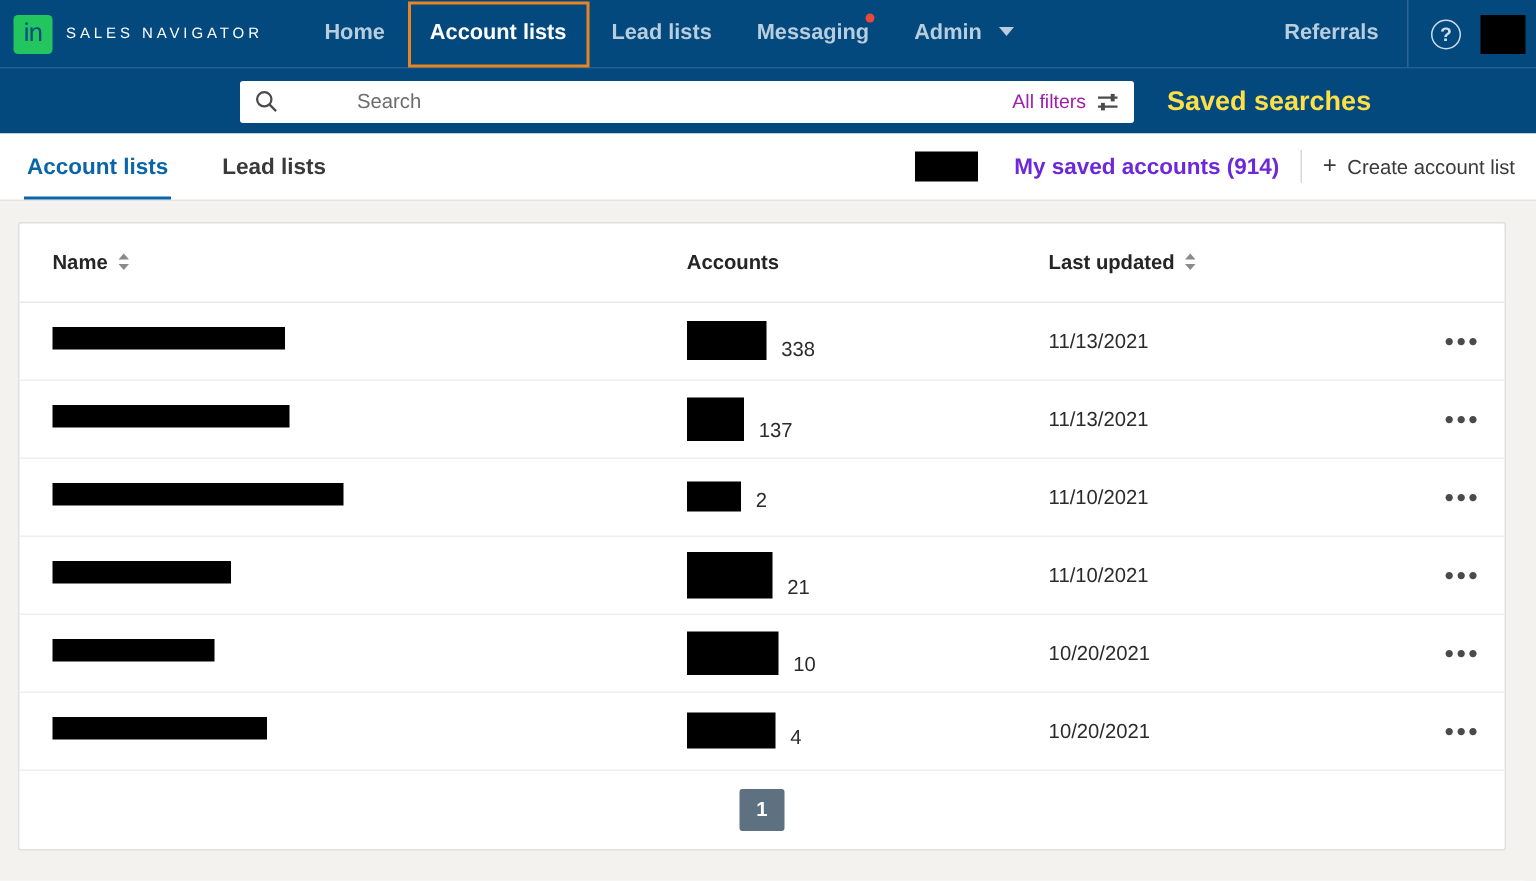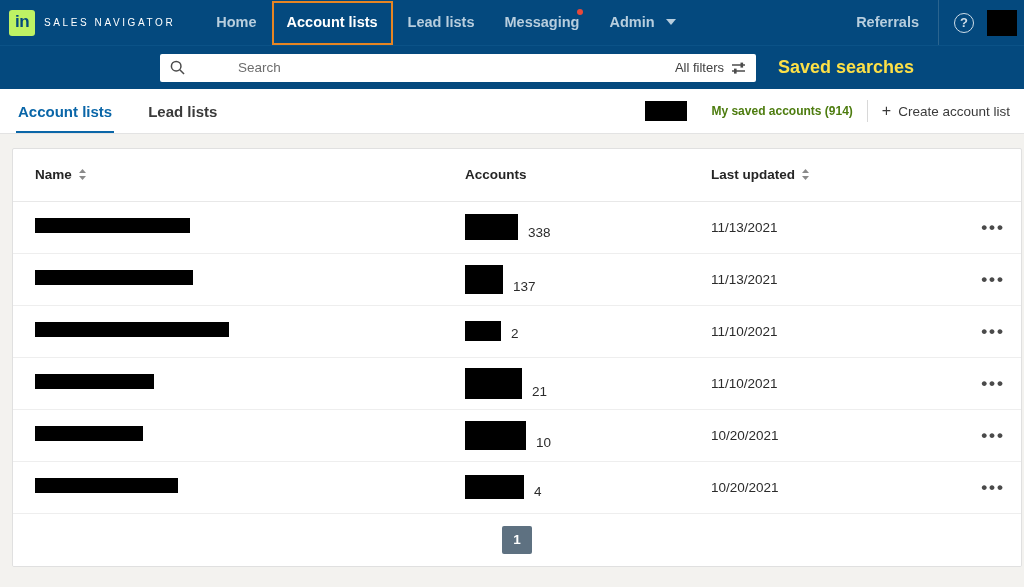--- a/index.html
+++ b/index.html
@@ -19,26 +19,26 @@
     position: relative;
   }
   .brand {
     display: flex;
     align-items: center;
     padding-left: 9px;
     gap: 9px;
   }
   .li-logo {
     width: 26px; height: 26px;
-    background: #bef264;
+    background: #22c55e;
     border-radius: 3px;
     display: flex;
     align-items: center;
     justify-content: center;
-    font-weight: bold;
+    font-weight: normal;
     font-size: 17px;
     color: #034a7e;
     letter-spacing: -0.5px;
     line-height: 1;
     padding-bottom: 2px;
   }
   .brand-text {
     color: #ffffff;
     font-size: 10px;
     letter-spacing: 2.6px;
@@ -156,21 +156,21 @@
     color: #a16207;
     background: transparent;
     margin-left: 44px;
   }
   .search-input::placeholder { color: #6d6d6d; }
   .allfilters {
     display: flex;
     align-items: center;
     gap: 7px;
     font-size: 13px;
-    color: #404040;
+    color: #a21caf;
     white-space: nowrap;
     cursor: pointer;
     margin-left: 6px;
   }
   .saved-searches {
     color: #fde047;
     font-size: 18px;
     font-weight: bold;
     margin-left: 22px;
     white-space: nowrap;
@@ -216,22 +216,22 @@
     display: flex;
     align-items: center;
     gap: 8px;
     cursor: pointer;
   }
   .saved-redact {
     width: 42px; height: 20px;
     background: #000000;
   }
   .saved-accounts {
-    color: #4d7c0f;
-    font-size: 12px;
+    color: #6d28d9;
+    font-size: 15px;
     font-weight: bold;
     white-space: nowrap;
     padding-left: 16px;
   }
   .vsep {
     width: 1px;
     height: 22px;
     background: #d8d8d8;
     margin: 0 14px;
   }
@@ -246,21 +246,21 @@
   }
   .plus {
     font-size: 16px;
     line-height: 1;
     color: #3a3a3a;
     font-weight: 400;
   }
 
   
   .page {
-    padding: 14px 2px 0 12px;
+    padding: 14px 20px 0 12px;
     height: calc(587px - 45px - 44px - 45px);
   }
   .card {
     background: #ffffff;
     border: 1px solid #e0e0e0;
     border-radius: 2px;
     overflow: hidden;
   }
   table { width: 100%; border-collapse: collapse; }
   thead th {

